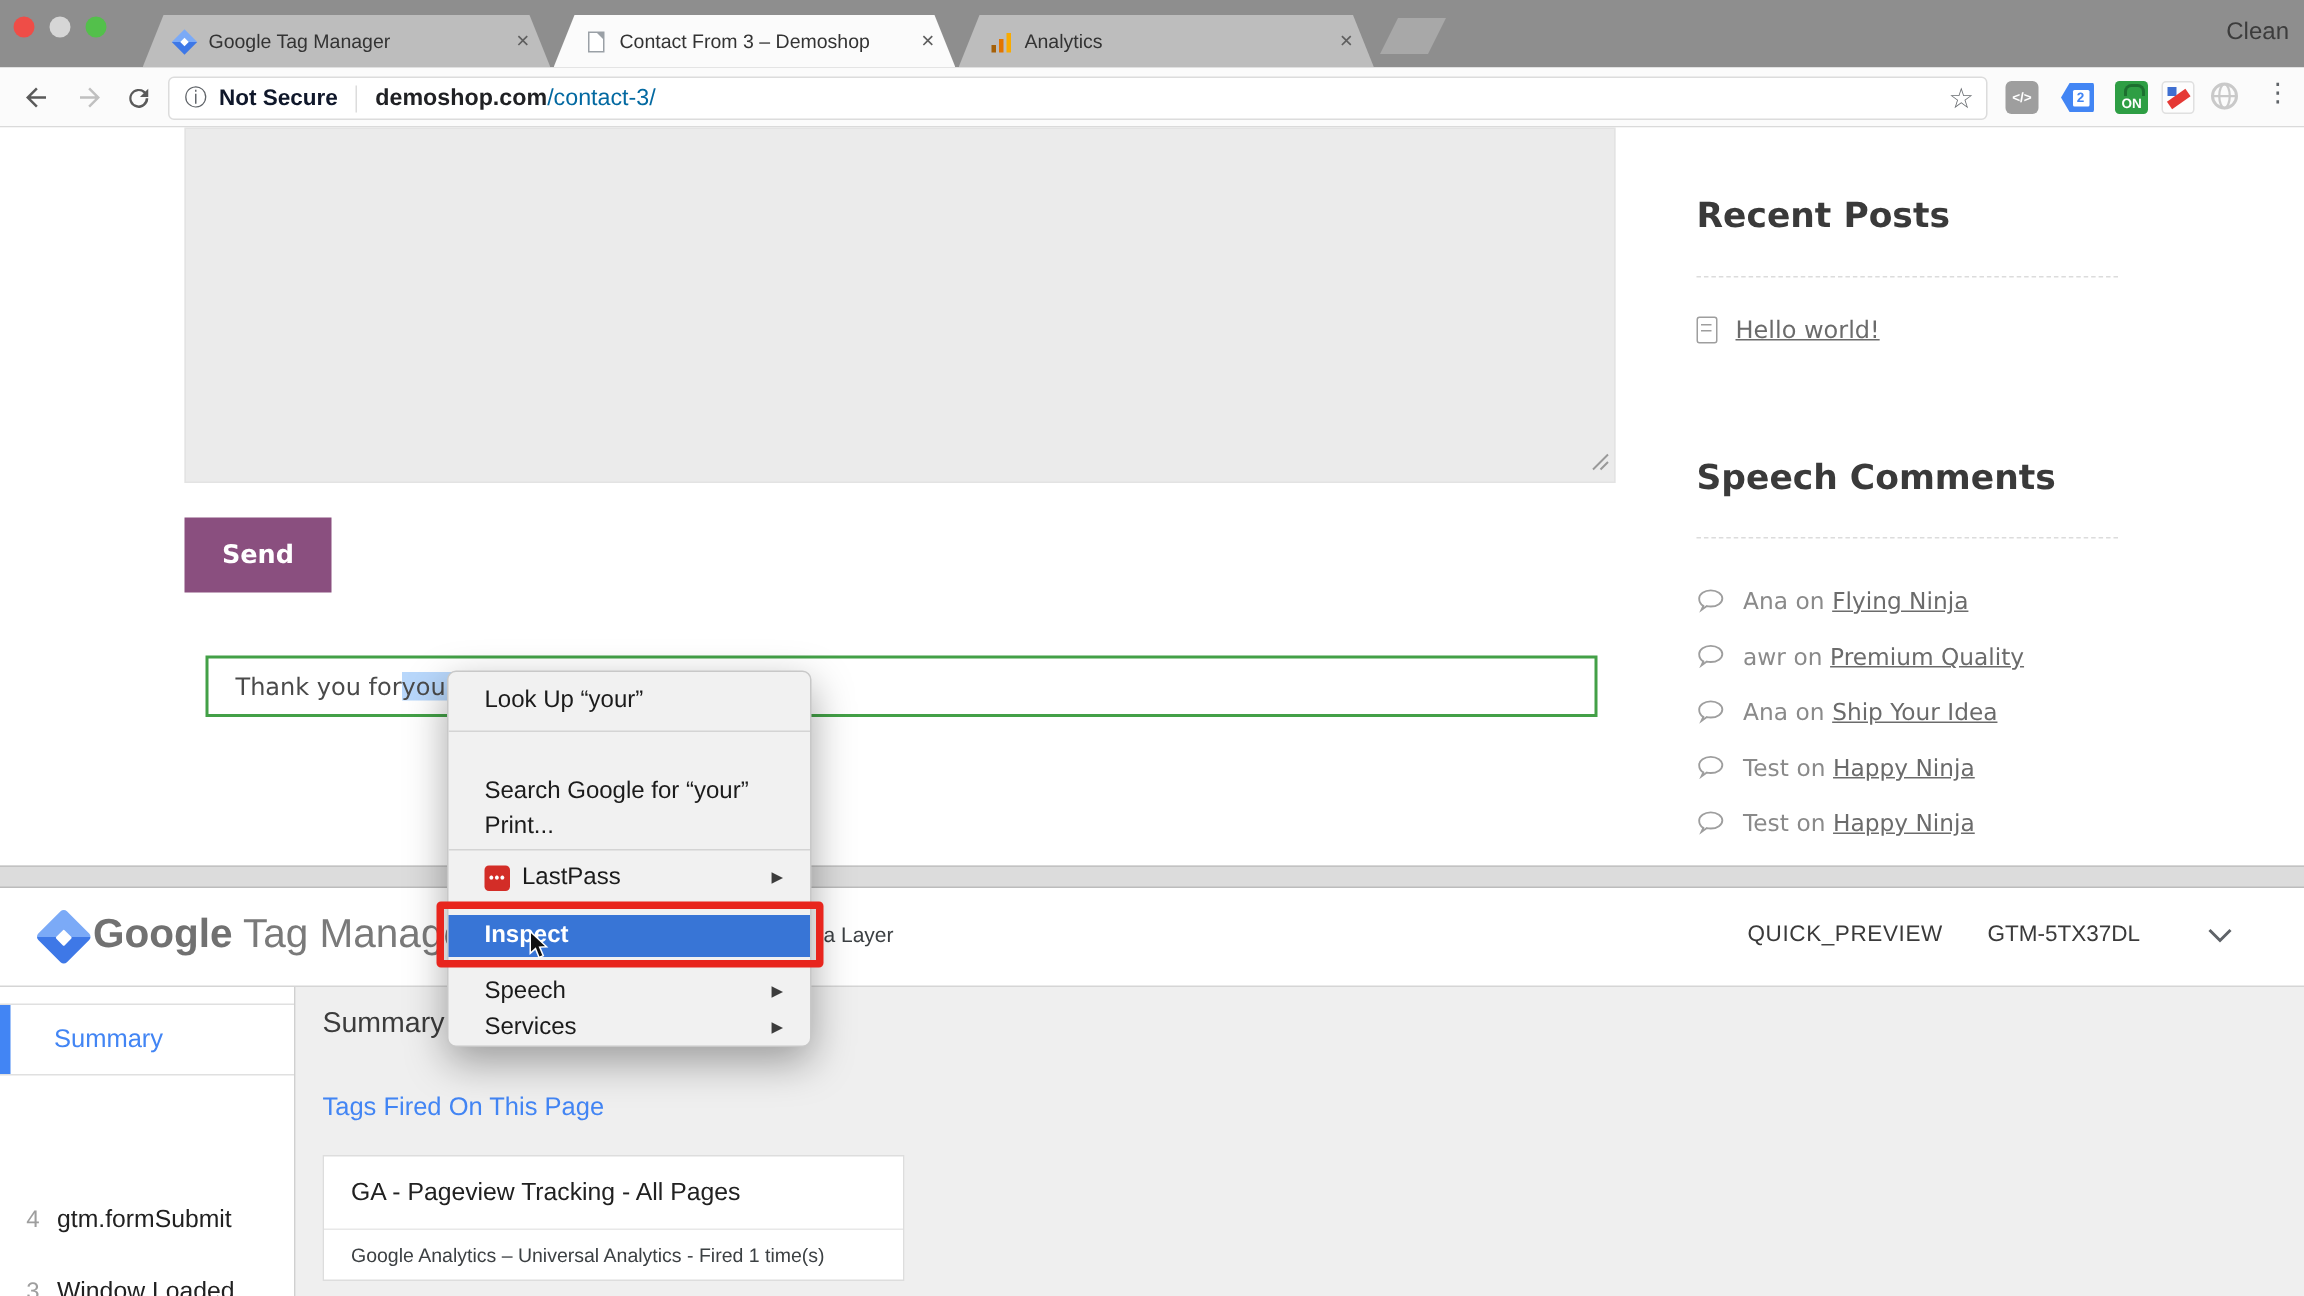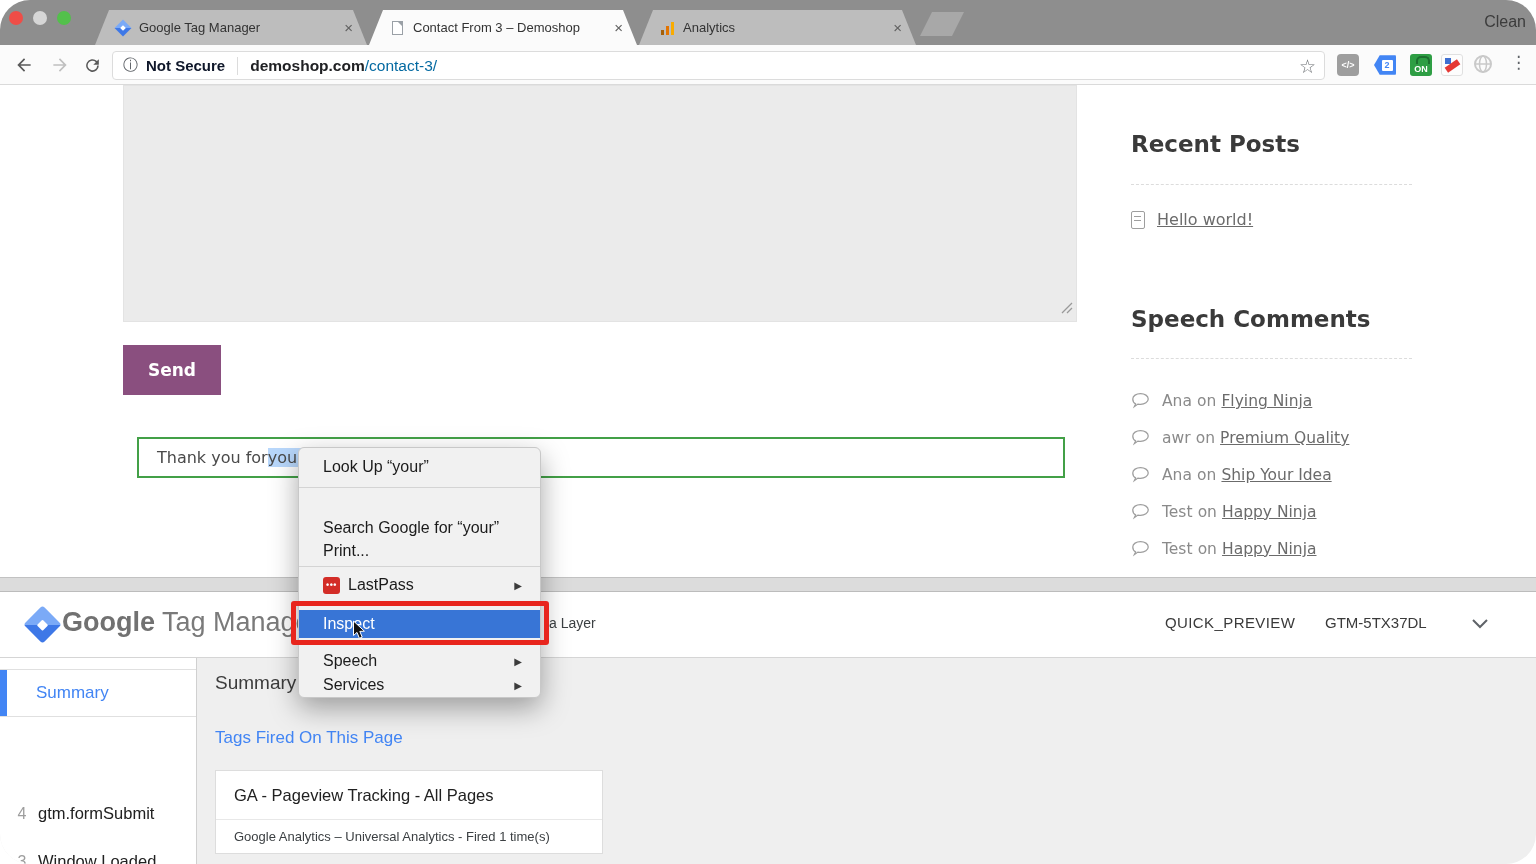--- a/index.html
+++ b/index.html
@@ -1,18 +1,18 @@
 <!DOCTYPE html>
 <html><head>
 <meta charset="utf-8">
 <style>
   * { margin:0; padding:0; box-sizing:border-box; }
   html,body { width:1536px; height:864px; overflow:hidden; }
   body { font-family:"Liberation Sans","DejaVu Sans",sans-serif; }
-  #screen { position:relative; width:1536px; height:864px; background:#fff; overflow:hidden;border-radius:30px; }
+  #screen { position:relative; width:1536px; height:864px; background:#fff; overflow:hidden; }
   .abs { position:absolute; }
 
   
   #tabstrip { position:absolute; left:0; top:0; width:1536px; height:45px; background:#8e8e8e; }
   .tlight { position:absolute; top:11px; width:14px; height:14px; border-radius:50%; }
   .tab { position:absolute; top:10px; height:35px; display:flex; align-items:center; padding:0 10px 0 20px;
          clip-path:polygon(0 100%, 14px 0, calc(100% - 14px) 0, 100% 100%); }
   .tab.inactive { background:#bdbdbd; }
   .tab.active { background:#fbfbfb; }
   .tab-title { font-size:13px; color:#333; white-space:nowrap; overflow:hidden; flex:1; margin-left:8px; }
@@ -107,21 +107,21 @@
   #tag-card-title { position:absolute; left:18px; top:15px; font-size:16.5px; color:#212121; }
   #tag-card-sep { position:absolute; left:0; top:48px; width:100%; border-top:1px solid #e8e8e8; }
   #tag-card-subtitle { position:absolute; left:18px; top:58px; font-size:13px; color:#3c4043; }
 
   
   #context-menu { position:absolute; left:298px; top:447px; width:243px; height:251px; background:#f1f1f1;
                   border:1px solid #c8c8c8; border-radius:6px; box-shadow:0 10px 28px rgba(0,0,0,.35); z-index:50; }
   .menu-item { position:absolute; left:0; width:100%; height:26px; display:flex; align-items:center; padding-left:24px; font-size:16px; color:#1b1b1b; }
   .menu-sep { position:absolute; left:0; width:100%; border-top:1px solid #d4d4d4; }
   .menu-arrow { position:absolute; right:18px; font-size:10px; color:#3c3c3c; }
-  #menu-inspect { background:#3875d6; color:#fff; height:28px; }
+  #menu-inspect { background:#3875d6; color:#fff; height:28px;font-weight:bold; }
   .lp-icon { width:17px; height:17px; background:#d32d27; border-radius:3px; color:#fff; font-size:9px; font-weight:bold;
              display:flex; align-items:center; justify-content:center; letter-spacing:.5px; margin-right:8px; }
   #red-box { position:absolute; left:291px; top:601px; width:258px; height:44px; border:5px solid #e8251d; border-radius:3px; z-index:60; }
   #cursor { position:absolute; left:352px; top:620px; z-index:70; }
 </style>
 </head>
 <body>
 
 <div id="screen">
 

